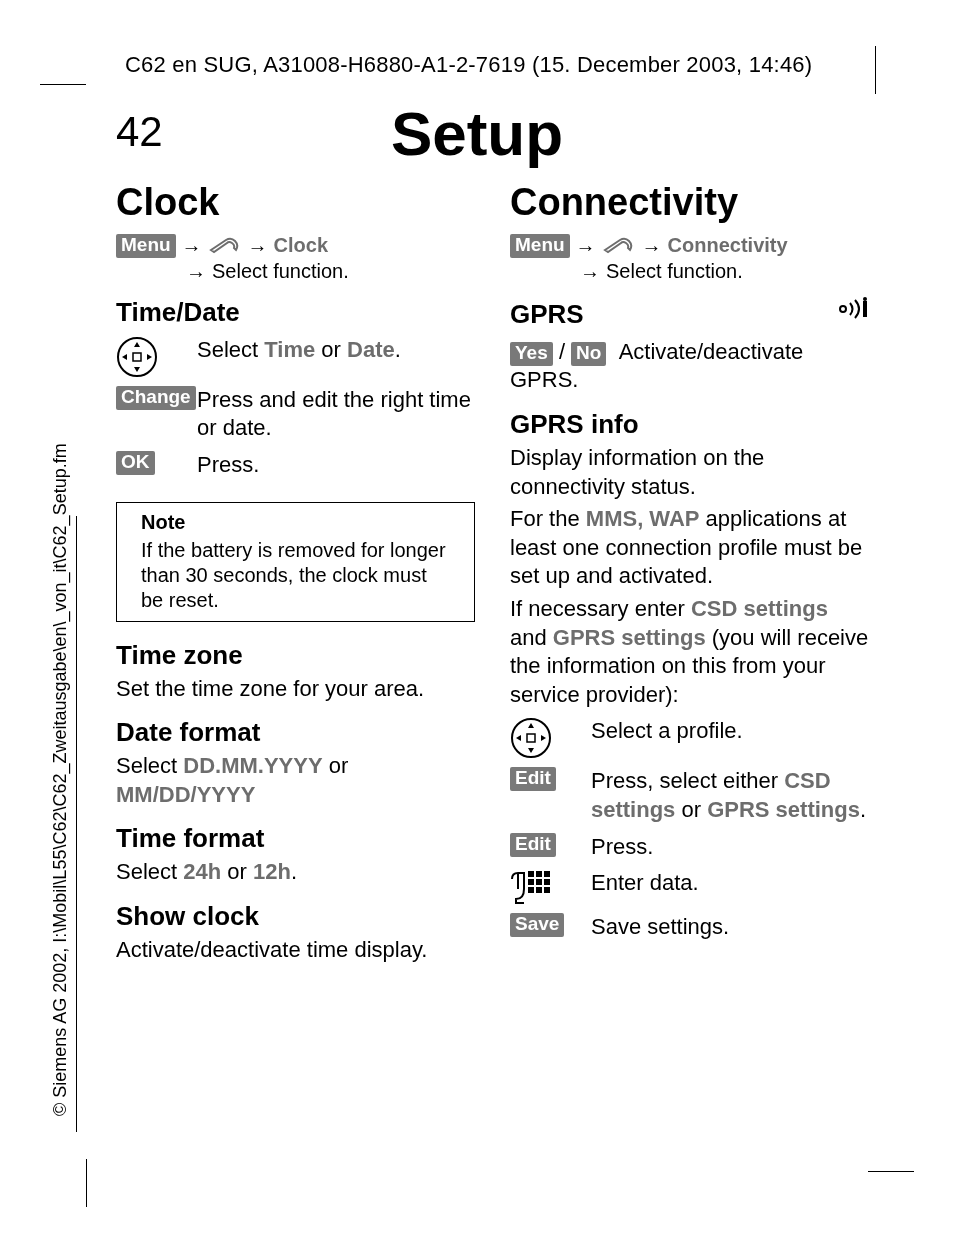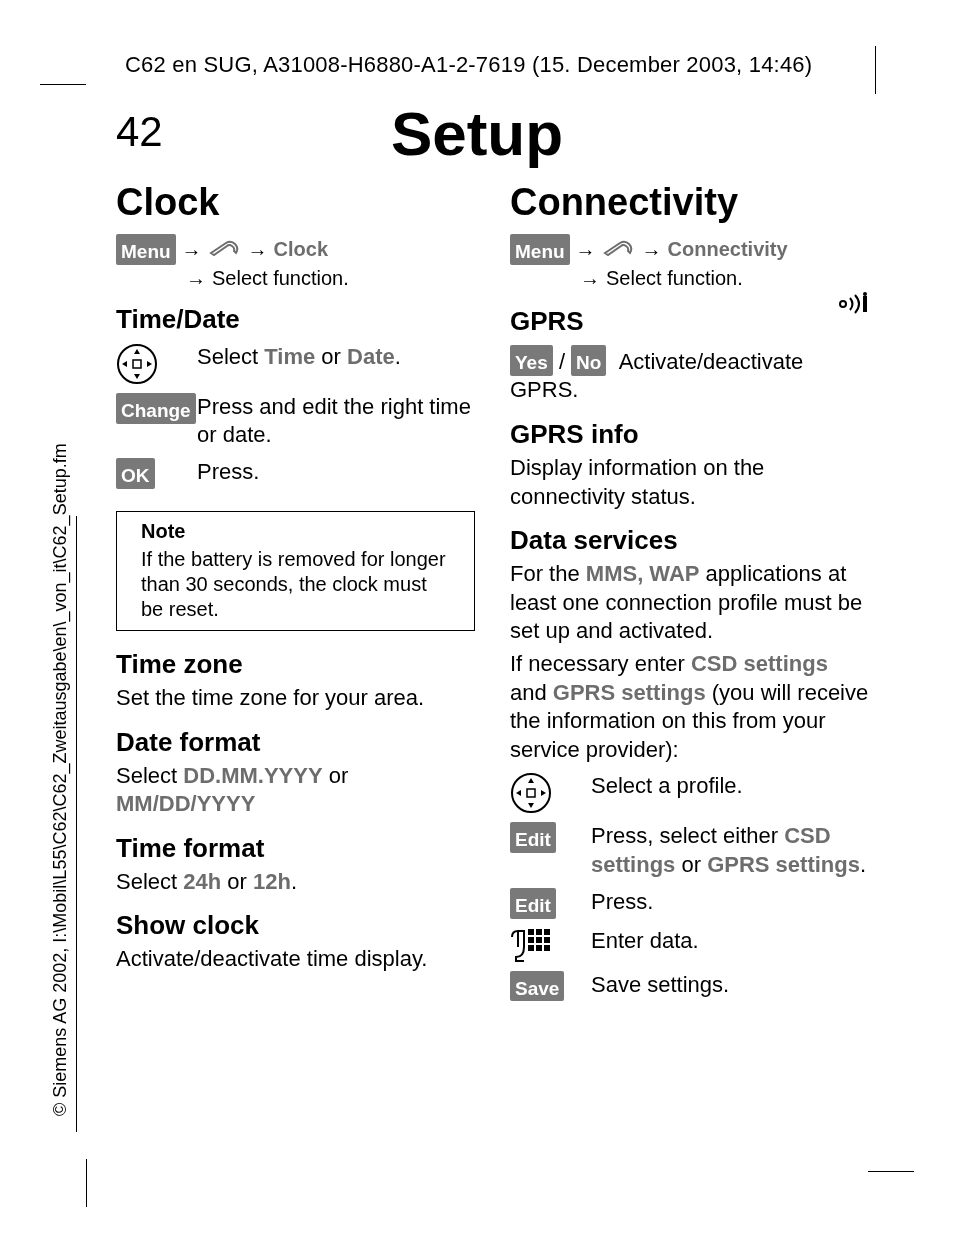--- a/index.html
+++ b/index.html
@@ -10,31 +10,31 @@
   .vtext{position:absolute;left:50px;top:1100px;transform:rotate(-90deg);transform-origin:left top;font-size:18px;white-space:nowrap;color:#000}
   .vline{position:absolute;left:76px;width:1px;background:#000}
   .vline-main{top:500px;bottom:130px}
   .cols{position:absolute;top:165px;left:116px;right:85px;bottom:100px;display:flex;gap:35px}
   .col{flex:1;min-width:0}
   h2{font-size:38px;font-weight:700;margin:0 0 10px 0}
   h3{font-size:26px;font-weight:700;margin:14px 0 4px 0}
   p,.row-desc{font-size:22px;line-height:1.3;margin:4px 0}
   .crumb{display:flex;align-items:center;flex-wrap:wrap;gap:6px;font-size:20px;margin-bottom:2px}
   .crumb .indent{margin-left:70px}
-  .softkey{display:inline-flex;align-items:center;justify-content:center;background:#797979;color:#fff;font-weight:700;font-size:19px;padding:8px 5px 2px 5px;border-radius:2px;line-height:1.1}
+  .softkey{display:inline-flex;align-items:center;justify-content:center;background:#797979;color:#fff;font-weight:700;font-size:19px;padding:1px 5px 2px 5px;border-radius:2px;line-height:1.1}
   .arrow{font-size:20px;font-weight:700;color:#000}
   .bold-link{font-weight:700;color:#6d6d6d}
   .row{display:flex;align-items:flex-start;gap:1px;margin:8px 0}
   .row .icon-col{width:80px;display:flex;justify-content:flex-start}
   .row .desc-col{flex:1;font-size:22px;line-height:1.3}
   .note-box{border:1px solid #000;padding:8px 24px;margin:22px 0 18px 0}
   .note-box .note-title{font-weight:700;font-size:20px;margin-bottom:4px}
   .note-box .note-body{font-size:20px;line-height:1.25}
   svg{display:block}
-  .gprs-head{display:flex;align-items:flex-start;justify-content:space-between}
+  .gprs-head{display:flex;align-items:center;justify-content:space-between}
   .crop-tl-h{position:absolute;top:68px;left:40px;width:46px;height:1px;background:#000}
   .crop-tr-v{position:absolute;top:30px;right:78px;width:1px;height:48px;background:#000}
   .crop-bl-v{position:absolute;bottom:55px;left:86px;width:1px;height:48px;background:#000}
   .crop-br-h{position:absolute;bottom:90px;right:40px;width:46px;height:1px;background:#000}
 </style>
 </head>
 <body>
 <div class="page">
 
 <div class="crop-tl-h"></div>
@@ -157,21 +157,20 @@
             </svg>
       </span>
     </div>
     <p>
       <span class="softkey">Yes</span><span> / </span><span class="softkey">No</span>&nbsp;&nbsp;<span>Activate/deactivate GPRS.</span>
     </p>
 
     <h3>GPRS info</h3>
     <p>Display information on the connectivity status.</p>
 
-    <h3>Data services</h3>
     <p>
       <span>For the </span><span class="bold-link">MMS, WAP</span><span> applications at least one connection profile must be set up and activated.</span>
     </p>
     <p>
       <span>If necessary enter </span><span class="bold-link">CSD settings</span><span> and </span><span class="bold-link">GPRS settings</span><span> (you will receive the information on this from your service provider):</span>
     </p>
 
     <div class="row">
       <div class="icon-col">
         <span>

